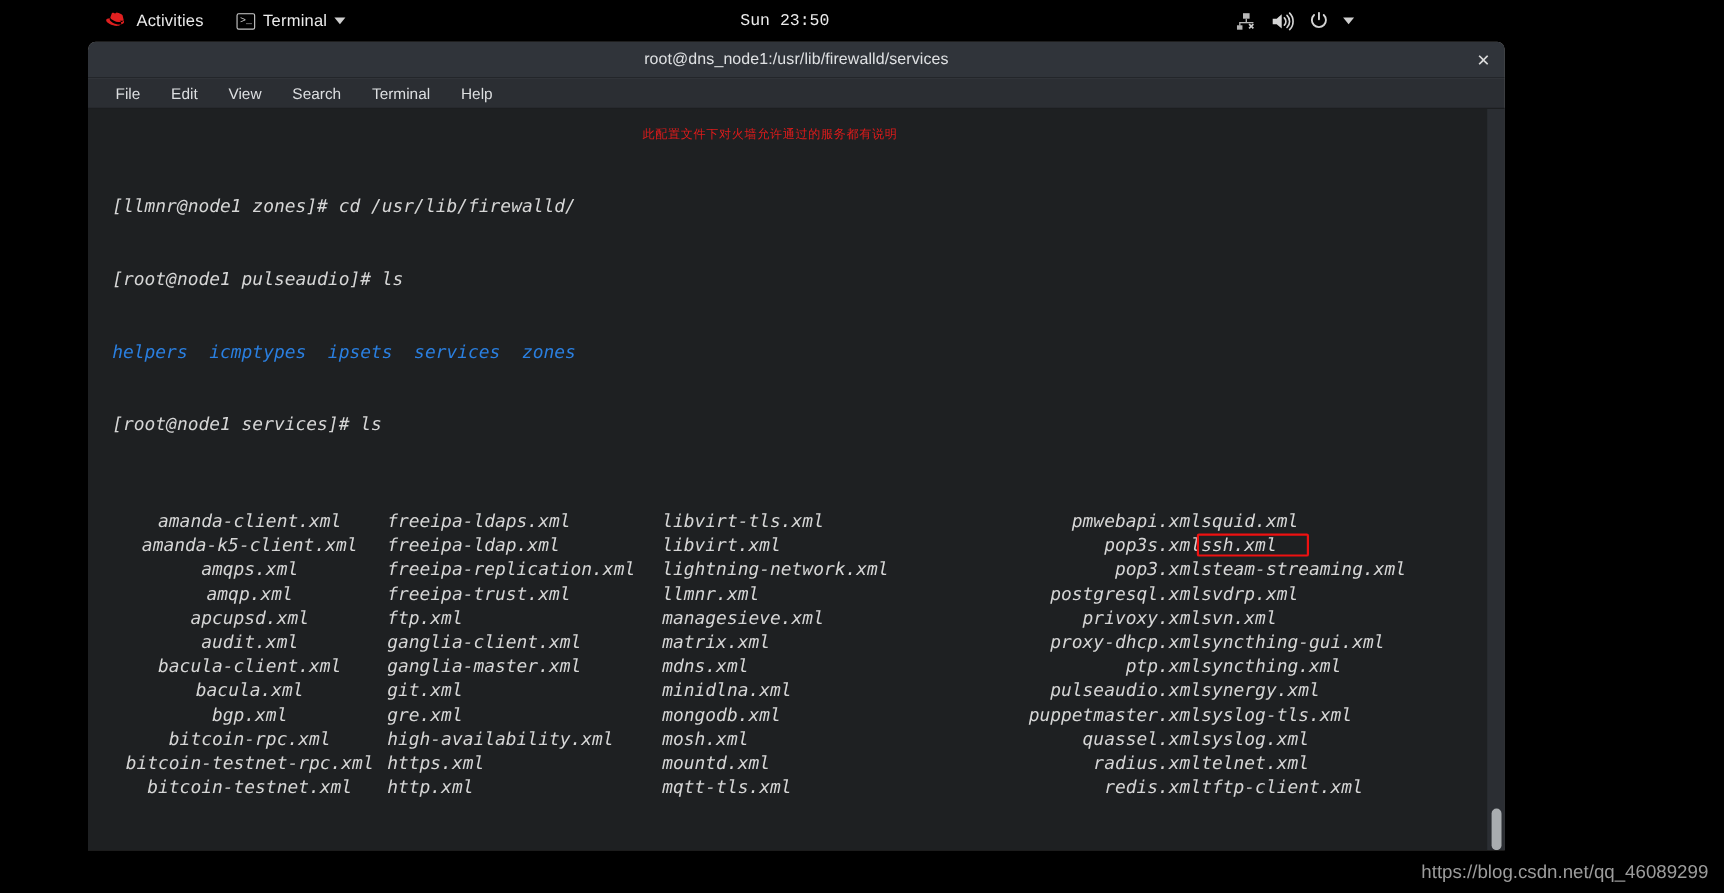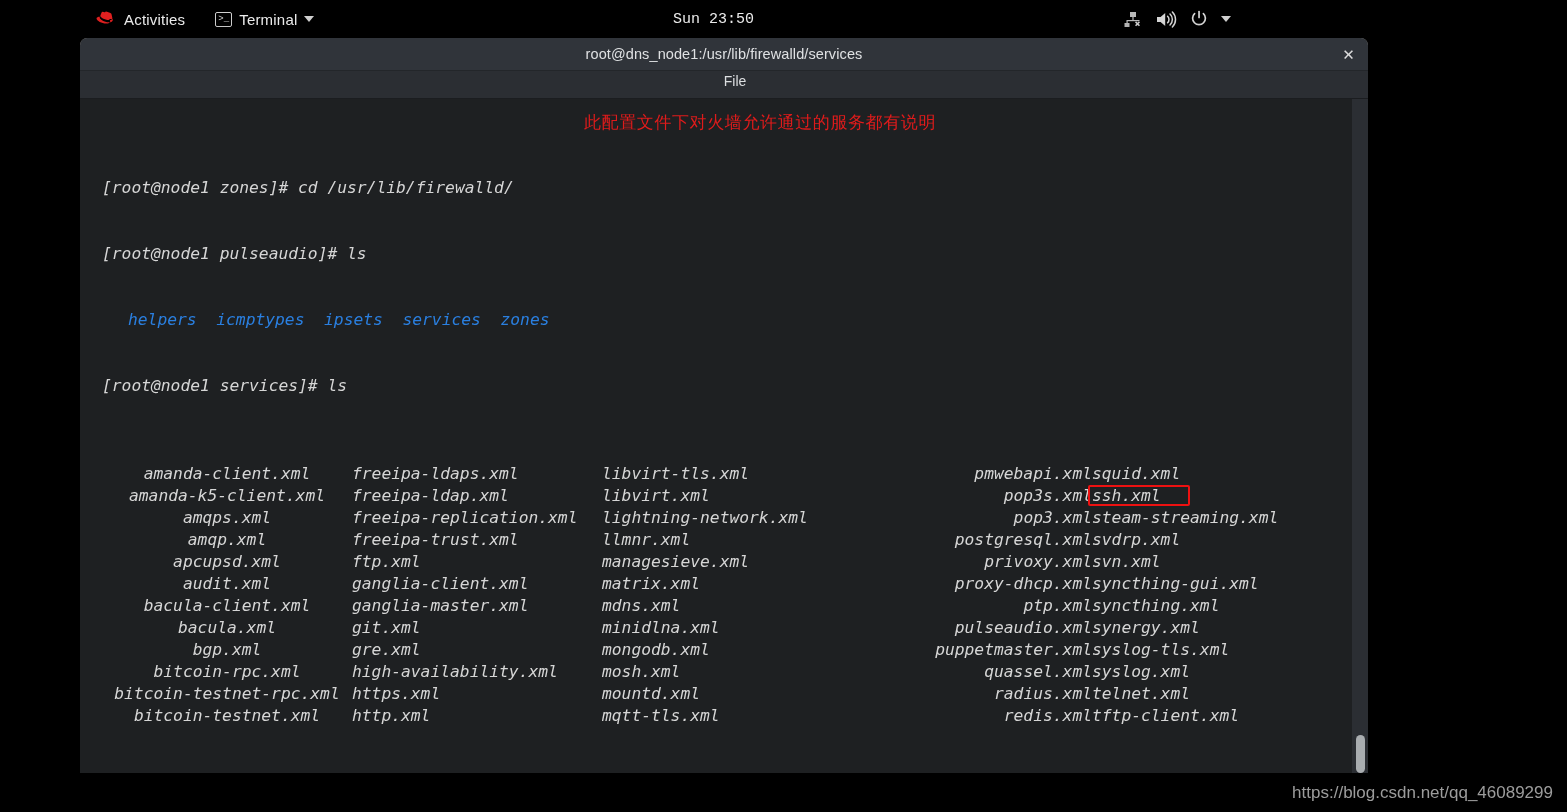--- a/index.html
+++ b/index.html
@@ -56,46 +56,46 @@
     display: flex; align-items: center; justify-content: center;
   }
   #window-title { font-size: 14.5px; color: #dfe1e3; letter-spacing: .1px; }
   #close-btn {
     position: absolute; right: 6px; top: 3px; width: 27px; height: 27px;
     display: flex; align-items: center; justify-content: center;
     color: #dcdcdc; font-size: 15px; border-radius: 4px; cursor: pointer;
   }
   #menubar {
     height: 28px; background: #2b2e33; border-bottom: 1px solid #1b1d20;
-    display: flex; align-items: center; padding-left: 22px; gap: 22px; flex-direction: column;
+    display: flex; align-items: center; padding-left: 22px; gap: 22px;
   }
   .menu-item { font-size: 14px; color: #dcdee0; cursor: pointer; padding: 2px 3px; }
 
   #term-body {
     position: relative; height: 674px; background: #1e2022;
     padding: 12px 0 0 0; overflow: hidden;
   }
   #term-content {
     position: relative;
     font-family: "DejaVu Sans Mono", "Liberation Mono", monospace;
     font-style: italic;
     font-size: 16.3px;
     line-height: 22px;
     color: #d6d6d6;
     padding-left: 22px;
     white-space: pre;
   }
   .line { height: 22px; }
-  .blue { color: #2a7fe0; margin-left: 26px; }
+  .blue { color: #2a7fe0; }
 
   
   #annotation {
     position: absolute; left: 504px; top: 0px;
     color: #e01b1b; font-family: "DejaVu Sans", sans-serif;
-    font-size: 17px; font-style: normal; letter-spacing: .6px;
+    font-size: 11px; font-style: normal; letter-spacing: .6px;
     white-space: nowrap;
   }
 
   
   #file-grid { position: relative; display: flex; margin-top: 0; }
   .fcol { display: flex; flex-direction: column; }
   .fcell { height: 22px; position: relative; }
   .fcol-1 { width: 250px; align-items: center; }
   .fcol-2 { width: 250px; }
   .fcol-3 { width: 260px; }
@@ -190,21 +190,21 @@
       <span class="menu-item">Edit</span>
       <span class="menu-item">View</span>
       <span class="menu-item">Search</span>
       <span class="menu-item">Terminal</span>
       <span class="menu-item">Help</span>
     </div>
 
     <div id="term-body">
       <div id="term-content">
 
-        <div class="line">[root@node1 zones]# cd /usr/lib/firewalld/</div>
+        <div class="line">[llmnr@node1 zones]# cd /usr/lib/firewalld/</div>
         <div class="line">[root@node1 pulseaudio]# ls</div>
         <div class="line blue" id="dir-listing" style="color: rgb(42, 127, 224);">helpers  icmptypes  ipsets  services  zones</div>
         <div class="line">[root@node1 services]# ls</div>
 
         <div id="file-grid"><div class="fcol fcol-1"><div class="fcell">amanda-client.xml</div><div class="fcell">amanda-k5-client.xml</div><div class="fcell">amqps.xml</div><div class="fcell">amqp.xml</div><div class="fcell">apcupsd.xml</div><div class="fcell">audit.xml</div><div class="fcell">bacula-client.xml</div><div class="fcell">bacula.xml</div><div class="fcell">bgp.xml</div><div class="fcell">bitcoin-rpc.xml</div><div class="fcell">bitcoin-testnet-rpc.xml</div><div class="fcell">bitcoin-testnet.xml</div></div><div class="fcol fcol-2"><div class="fcell">freeipa-ldaps.xml</div><div class="fcell">freeipa-ldap.xml</div><div class="fcell">freeipa-replication.xml</div><div class="fcell">freeipa-trust.xml</div><div class="fcell">ftp.xml</div><div class="fcell">ganglia-client.xml</div><div class="fcell">ganglia-master.xml</div><div class="fcell">git.xml</div><div class="fcell">gre.xml</div><div class="fcell">high-availability.xml</div><div class="fcell">https.xml</div><div class="fcell">http.xml</div></div><div class="fcol fcol-3"><div class="fcell">libvirt-tls.xml</div><div class="fcell">libvirt.xml</div><div class="fcell">lightning-network.xml</div><div class="fcell">llmnr.xml</div><div class="fcell">managesieve.xml</div><div class="fcell">matrix.xml</div><div class="fcell">mdns.xml</div><div class="fcell">minidlna.xml</div><div class="fcell">mongodb.xml</div><div class="fcell">mosh.xml</div><div class="fcell">mountd.xml</div><div class="fcell">mqtt-tls.xml</div></div><div class="fcol fcol-4"><div class="fcell">pmwebapi.xml</div><div class="fcell">pop3s.xml</div><div class="fcell">pop3.xml</div><div class="fcell">postgresql.xml</div><div class="fcell">privoxy.xml</div><div class="fcell">proxy-dhcp.xml</div><div class="fcell">ptp.xml</div><div class="fcell">pulseaudio.xml</div><div class="fcell">puppetmaster.xml</div><div class="fcell">quassel.xml</div><div class="fcell">radius.xml</div><div class="fcell">redis.xml</div></div><div class="fcol fcol-5"><div class="fcell">squid.xml</div><div class="fcell">ssh.xml<span class="hl" style="width: 102px; border-color: rgb(238, 17, 17);"></span></div><div class="fcell">steam-streaming.xml</div><div class="fcell">svdrp.xml</div><div class="fcell">svn.xml</div><div class="fcell">syncthing-gui.xml</div><div class="fcell">syncthing.xml</div><div class="fcell">synergy.xml</div><div class="fcell">syslog-tls.xml</div><div class="fcell">syslog.xml</div><div class="fcell">telnet.xml</div><div class="fcell">tftp-client.xml</div></div></div>
 
         <div id="annotation">此配置文件下对火墙允许通过的服务都有说明</div>
       </div>
 
       <div id="scroll-track">

